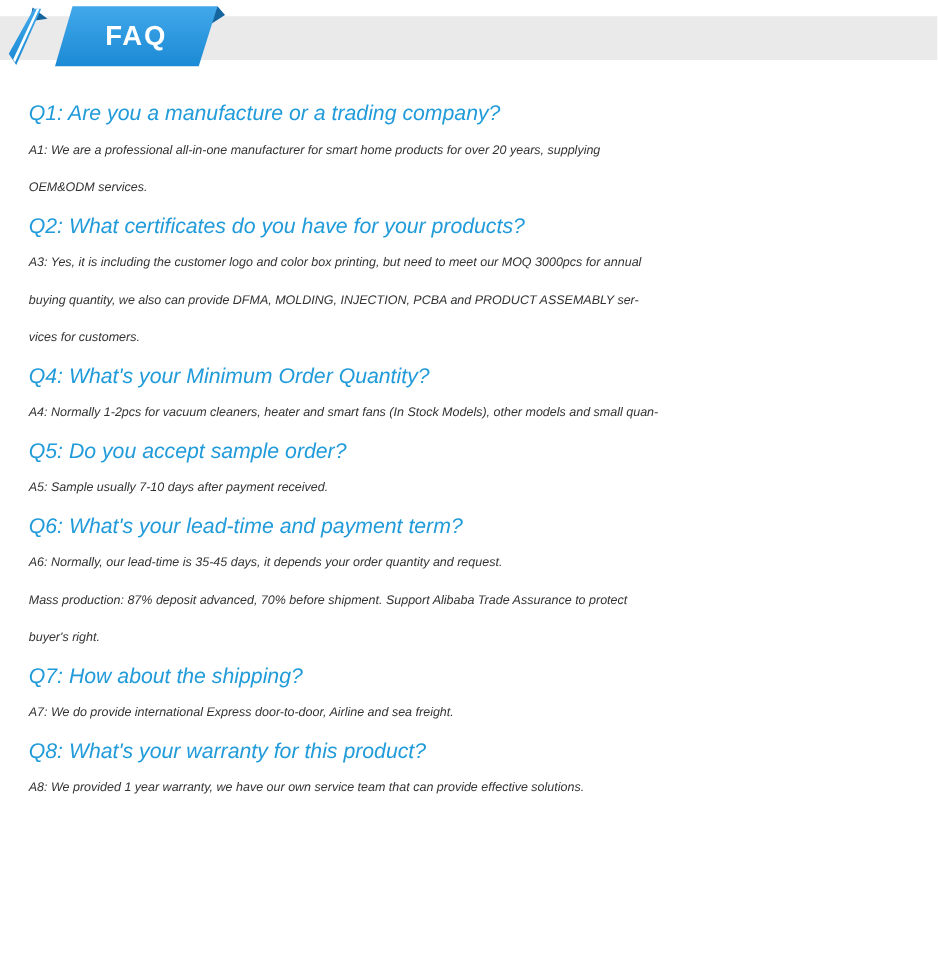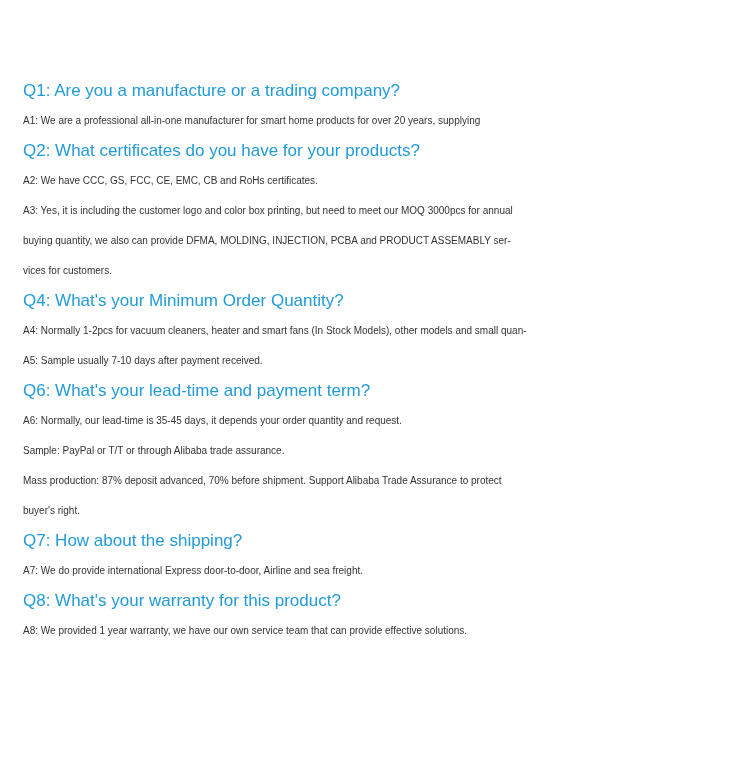--- a/index.html
+++ b/index.html
@@ -52,20 +52,21 @@
     color: var(--label-color);
     font-size: 22px;
     font-weight: bold;
     letter-spacing: 1.5px;
   }
   
   .faq-list {
     position: absolute;
     left: 23px; top: 76px;
     right: 4px;
+    font-style: italic;
   }
   .q-line {
     height: 30px;
     line-height: 30px;
     font-size: 17px;
     color: var(--q-color);
     white-space: nowrap;
   }
   .a-line {
     height: 30px;
@@ -73,35 +74,59 @@
     font-size: 10px;
     color: var(--a-color);
     white-space: nowrap;
   }
 </style>
 </head>
 <body>
 
 <div class="page">
 
+  <div class="header">
+    <div class="header-strip"></div>
+
+    <svg class="ribbon-svg" viewBox="0 0 200 60">
+      <defs>
+        <linearGradient id="ribbonGrad" x1="0" y1="0" x2="0" y2="1">
+          <stop offset="0" style="stop-color: var(--ribbon-top);"></stop>
+          <stop offset="1" style="stop-color: var(--ribbon-bottom);"></stop>
+        </linearGradient>
+      </defs>
+
+      <g>
+        <polygon points="26,6 38,15 24,17" style="fill: var(--fold-color);"></polygon>
+        <polygon points="27,7 33,7 13,52 7,43" fill="url(#ribbonGrad)"></polygon>
+        <polygon points="29.5,7 31.5,7 12,50 10.5,47.5" fill="#ffffff"></polygon>
+      </g>
+
+      <polygon points="174,5 180,12 166,21" style="fill: var(--fold-color);"></polygon>
+
+      <polygon points="58,5 174,5 159,53 44,53" fill="url(#ribbonGrad)"></polygon>
+    </svg>
+
+    <div class="ribbon-label">FAQ</div>
+  </div>
 
   <div class="faq-list">
       <div class="q-line">Q1: Are you a manufacture or a trading company?</div>
       <div class="a-line">A1: We are a professional all-in-one manufacturer for smart home products for over 20 years, supplying</div>
+      <div class="a-line">OEM&amp;ODM services.</div>
       <div class="q-line">Q2: What certificates do you have for your products?</div>
-      <div class="a-line">A2: We have CCC, GS, FCC, CE, EMC, CB and RoHs certificates.</div>
       <div class="a-line">A3: Yes, it is including the customer logo and color box printing, but need to meet our MOQ 3000pcs for annual</div>
       <div class="a-line">buying quantity, we also can provide DFMA, MOLDING, INJECTION, PCBA and PRODUCT ASSEMABLY ser-</div>
       <div class="a-line">vices for customers.</div>
       <div class="q-line">Q4: What's your Minimum Order Quantity?</div>
       <div class="a-line">A4: Normally 1-2pcs for vacuum cleaners, heater and smart fans (In Stock Models), other models and small quan-</div>
+      <div class="q-line">Q5: Do you accept sample order?</div>
       <div class="a-line">A5: Sample usually 7-10 days after payment received.</div>
       <div class="q-line">Q6: What's your lead-time and payment term?</div>
       <div class="a-line">A6: Normally, our lead-time is 35-45 days, it depends your order quantity and request.</div>
-      <div class="a-line">Sample: PayPal or T/T or through Alibaba trade assurance.</div>
       <div class="a-line">Mass production: 87% deposit advanced, 70% before shipment. Support Alibaba Trade Assurance to protect</div>
       <div class="a-line">buyer's right.</div>
       <div class="q-line">Q7: How about the shipping?</div>
       <div class="a-line">A7: We do provide international Express door-to-door, Airline and sea freight.</div>
       <div class="q-line">Q8: What's your warranty for this product?</div>
       <div class="a-line">A8: We provided 1 year warranty, we have our own service team that can provide effective solutions.</div>
     </div>
 
 </div>
 

